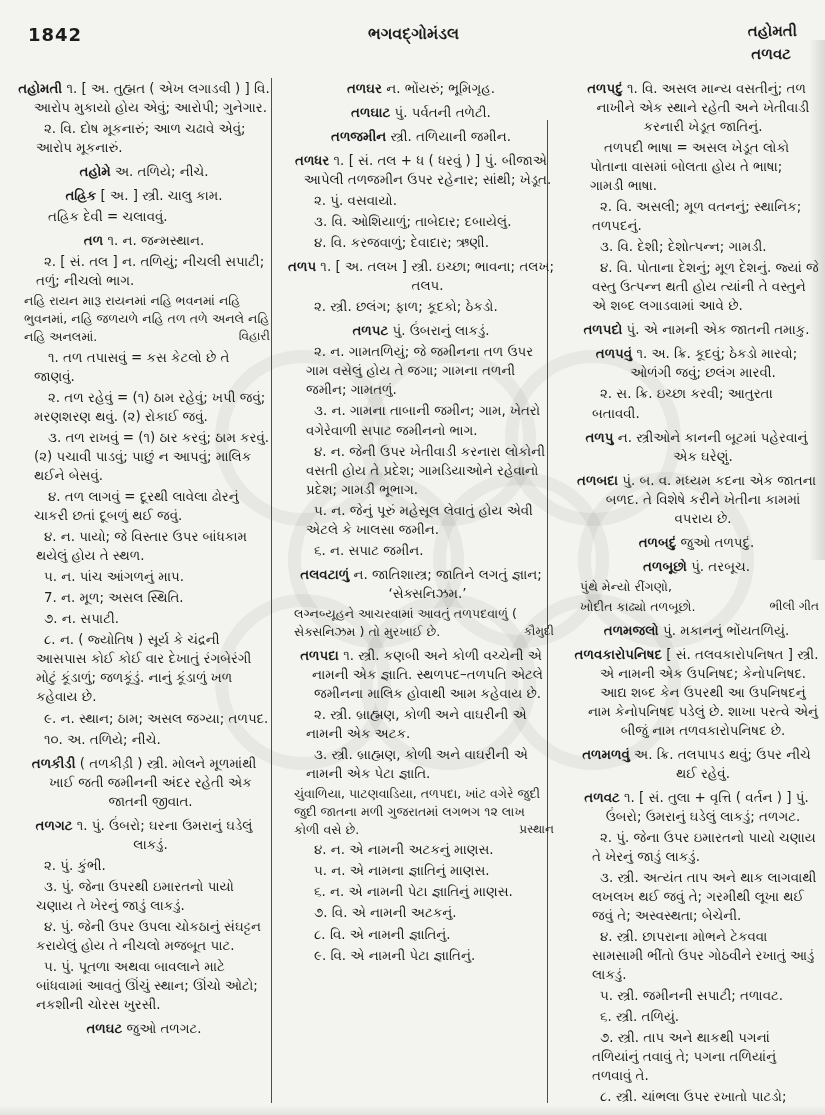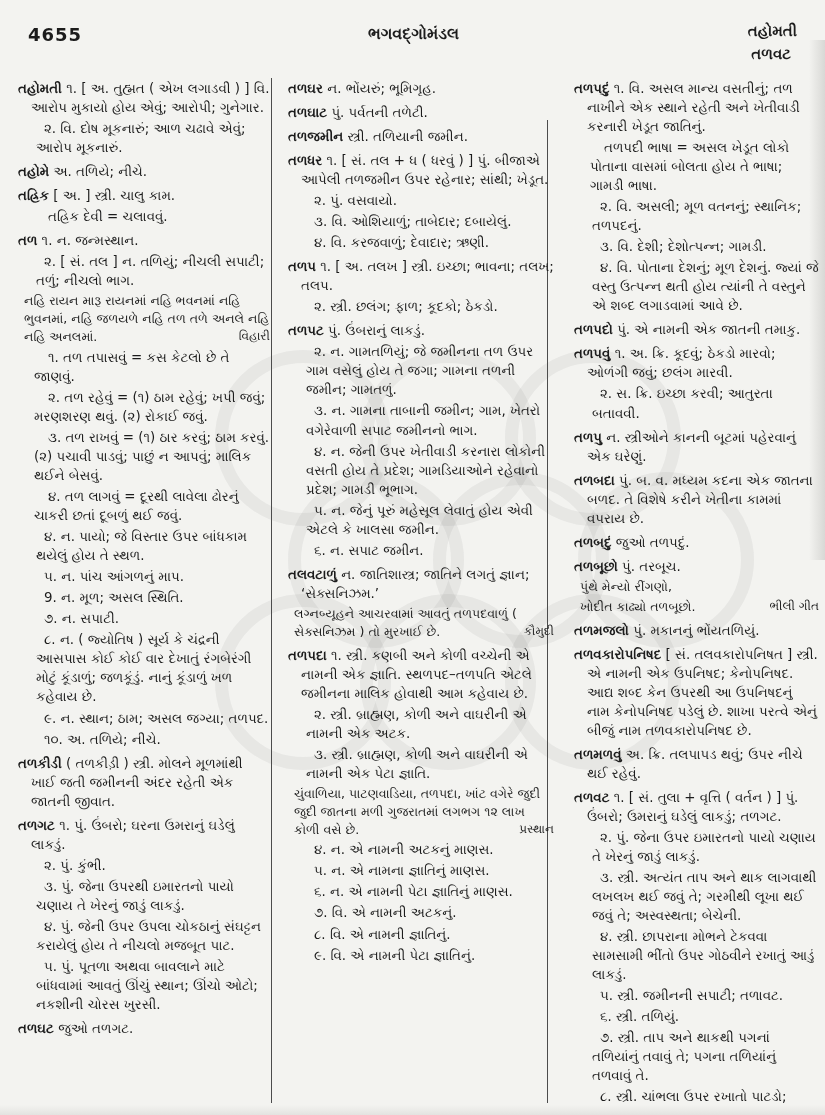--- a/index.html
+++ b/index.html
@@ -32,21 +32,21 @@
   .col{overflow:hidden;font-size:13.4px;line-height:1.42;}
   .col1{width:252px;padding-right:8px;}
   .col2{width:266px;padding:0 8px 0 10px;}
   .col3{width:268px;padding-left:12px;flex:1;}
 
   .vrule{position:absolute;width:1px;background:#4c4c4c;}
   .vrule1{left:271px;top:78px;bottom:12px;}
   .vrule2{left:547px;top:120px;bottom:12px;}
 
   .para{margin:0 0 2px 0;}
-  .entry{margin-top:5px;text-indent:-13px;padding-left:13px;}
+  .entry{margin-top:5px;text-indent:-13px;padding-left:13px;text-align:center;}
   .sense{padding-left:6px;text-indent:8px;margin-left:12px;}
   .phrase{padding-left:16px;text-indent:14px;}
   .quote{padding-left:6px;font-size:12.6px;}
   .hw{font-weight:bold;}
   .attrib{float:right;font-size:12px;padding-left:10px;}
 </style>
 </head>
 <body>
 
 <div class="page">
@@ -59,21 +59,21 @@
     <div class="ring" style="left:433px;top:472px;width:150px;height:150px;"></div>
     <div class="ring" style="left:578px;top:472px;width:150px;height:150px;"></div>
     <div class="ring" style="left:215px;top:594px;width:150px;height:150px;"></div>
     <div class="ring" style="left:360px;top:594px;width:150px;height:150px;"></div>
     <div class="ring" style="left:505px;top:594px;width:150px;height:150px;"></div>
   </div>
   <div class="edge-shade"></div>
   <div class="edge-shade-bottom"></div>
 
   <div class="header">
-    <div class="pageno">4655</div>
+    <div class="pageno">1842</div>
     <div class="book-title">ભગવદ્ગોમંડલ</div>
     <div class="guide">
       <div class="g1">તહોમતી</div>
       <div class="g2">તળવટ</div>
     </div>
   </div>
 
   <div class="vrule vrule1"></div>
   <div class="vrule vrule2"></div>
 
@@ -86,21 +86,21 @@
         <div class="para phrase"><span>તહ્રિક દેવી = ચલાવવું.</span></div>
         <div class="para entry"><span class="hw">તળ</span> <span>૧. ન. જન્મસ્થાન.</span></div>
         <div class="para sense"><span>૨. [ સં. તલ ] ન. તળિયું; નીચલી સપાટી; તળું; નીચલો ભાગ.</span></div>
         <div class="para quote"><span>નહિ રાયન મારૂ રાયનમાં નહિ ભવનમાં નહિ ભુવનમાં, નહિ જળયળે નહિ તળ તળે અનલે નહિ નહિ અનલમાં.</span><span class="attrib">વિહારી</span></div>
         <div class="para phrase"><span>૧. તળ તપાસવું = કસ કેટલો છે તે જાણવું.</span></div>
         <div class="para phrase"><span>૨. તળ રહેવું = (૧) ઠામ રહેવું; ખપી જવું; મરણશરણ થવું. (૨) રોકાઈ જવું.</span></div>
         <div class="para phrase"><span>૩. તળ રાખવું = (૧) ઠાર કરવું; ઠામ કરવું. (૨) પચાવી પાડવું; પાછું ન આપવું; માલિક થઈને બેસવું.</span></div>
         <div class="para phrase"><span>૪. તળ લાગવું = દૂરથી લાવેલા ઢોરનું ચાકરી છતાં દૂબળું થઈ જવું.</span></div>
         <div class="para sense"><span>૪. ન. પાયો; જે વિસ્તાર ઉપર બાંધકામ થયેલું હોય તે સ્થળ.</span></div>
         <div class="para sense"><span>૫. ન. પાંચ આંગળનું માપ.</span></div>
-        <div class="para sense"><span>9. ન. મૂળ; અસલ સ્થિતિ.</span></div>
+        <div class="para sense"><span>7. ન. મૂળ; અસલ સ્થિતિ.</span></div>
         <div class="para sense"><span>૭. ન. સપાટી.</span></div>
         <div class="para sense"><span>૮. ન. ( જ્યોતિષ ) સૂર્ય કે ચંદ્રની આસપાસ કોઈ કોઈ વાર દેખાતું રંગબેરંગી મોટું કૂંડાળું; જળકૂંડું. નાનું કૂંડાળું ખળ કહેવાય છે.</span></div>
         <div class="para sense"><span>૯. ન. સ્થાન; ઠામ; અસલ જગ્યા; તળપદ.</span></div>
         <div class="para sense"><span>૧૦. અ. તળિયે; નીચે.</span></div>
         <div class="para entry"><span class="hw">તળકીડી</span> <span>( તળકીડ઼ી ) સ્ત્રી. મોલને મૂળમાંથી ખાઈ જતી જમીનની અંદર રહેતી એક જાતની જીવાત.</span></div>
         <div class="para entry"><span class="hw">તળગટ</span> <span>૧. પું. ઉંબરો; ઘરના ઉમરાનું ઘડેલું લાકડું.</span></div>
         <div class="para sense"><span>૨. પું. કુંભી.</span></div>
         <div class="para sense"><span>૩. પું. જેના ઉપરથી ઇમારતનો પાયો ચણાય તે ખેરનું જાડું લાકડું.</span></div>
         <div class="para sense"><span>૪. પું. જેની ઉપર ઉપલા ચોકઠાનું સંઘટ્ટન કરાયેલું હોય તે નીચલો મજબૂત પાટ.</span></div>
         <div class="para sense"><span>૫. પું. પૂતળા અથવા બાવલાને માટે બાંધવામાં આવતું ઊંચું સ્થાન; ઊંચો ઓટો; નકશીની ચોરસ ખુરસી.</span></div>

